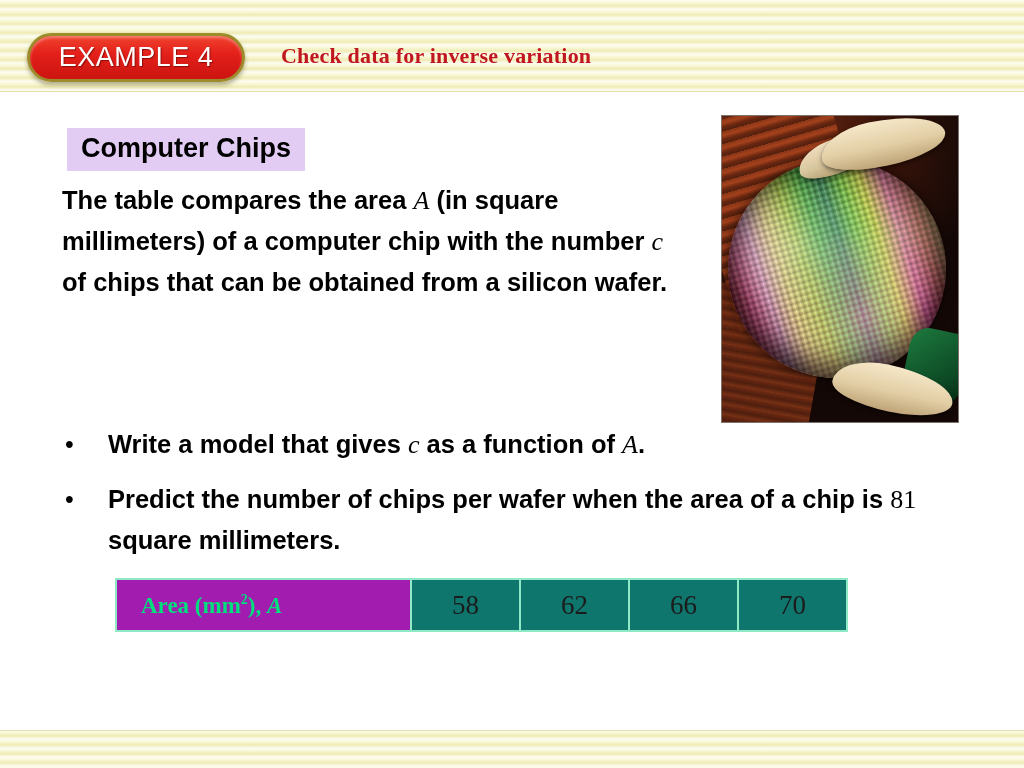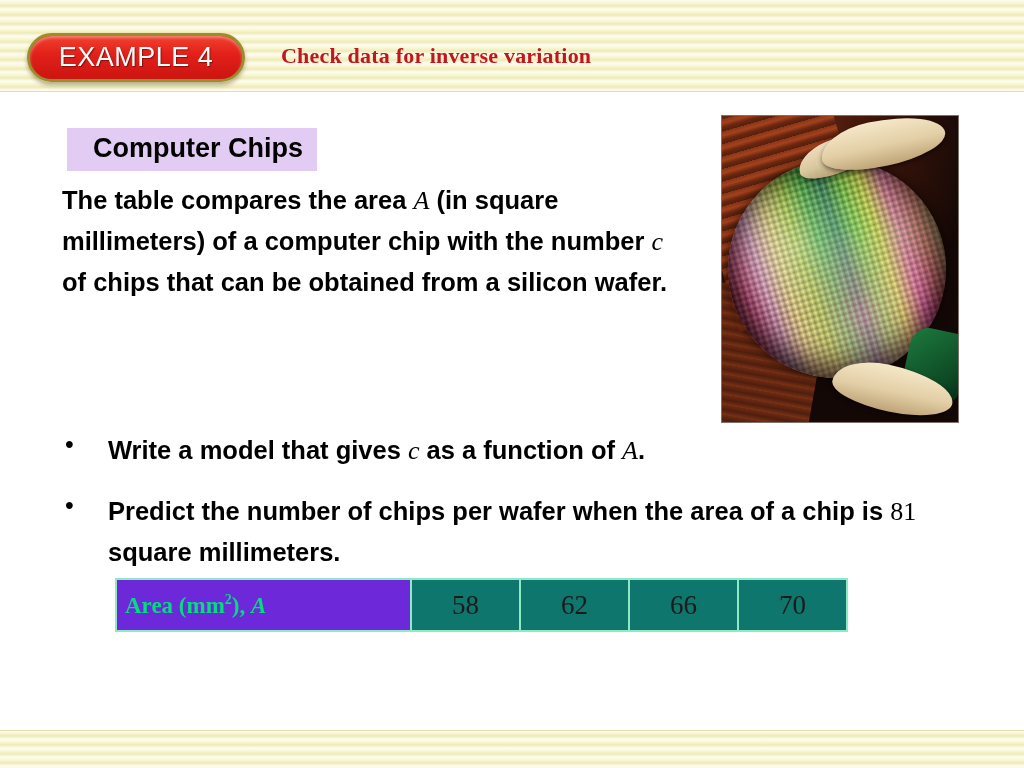--- a/index.html
+++ b/index.html
@@ -76,21 +76,21 @@
     letter-spacing: 0.2px;
     white-space: nowrap;
   }
 
   
   .topic-label {
     position: absolute;
     left: 67px;
     top: 128px;
     background: #e3ccf4;
-    padding: 5px 14px 7px 26px;
+    padding: 5px 14px 7px 14px;
     font-size: 27px;
     font-weight: bold;
     color: #000000;
     font-family: "Liberation Sans", sans-serif;
   }
 
   
   .body-text {
     position: absolute;
     left: 62px;
@@ -136,44 +136,43 @@
     text-align: left;
     padding-left: 3px;
     box-sizing: border-box;
   }
   .bullet-text {
     font-size: 25.5px;
     font-weight: bold;
     line-height: 40px;
     color: #000000;
     font-family: "Liberation Sans", sans-serif;
-    margin-top: 6px;
   }
 
   
   .data-table {
     position: absolute;
     left: 115px;
     top: 578px;
     border-collapse: collapse;
     background: #ffffff;
   }
   .data-table td {
     border: 2px solid #8fe9c4;
     height: 52px;
     box-sizing: border-box;
   }
   .data-table td.rowlabel {
-    background: #6d28d9;
+    background: #a21caf;
     color: #00df7d;
     font-family: "Liberation Serif", serif;
     font-weight: bold;
     font-size: 23px;
     width: 295px;
-    padding-left: 8px;
+    padding-left: 24px;
     white-space: nowrap;
     margin-left: 42px;
   }
   .data-table td.rowlabel .lbl-ital {
     font-style: italic;
   }
   .data-table td.rowlabel sup {
     font-size: 14px;
   }
   .data-table td.datacell {

